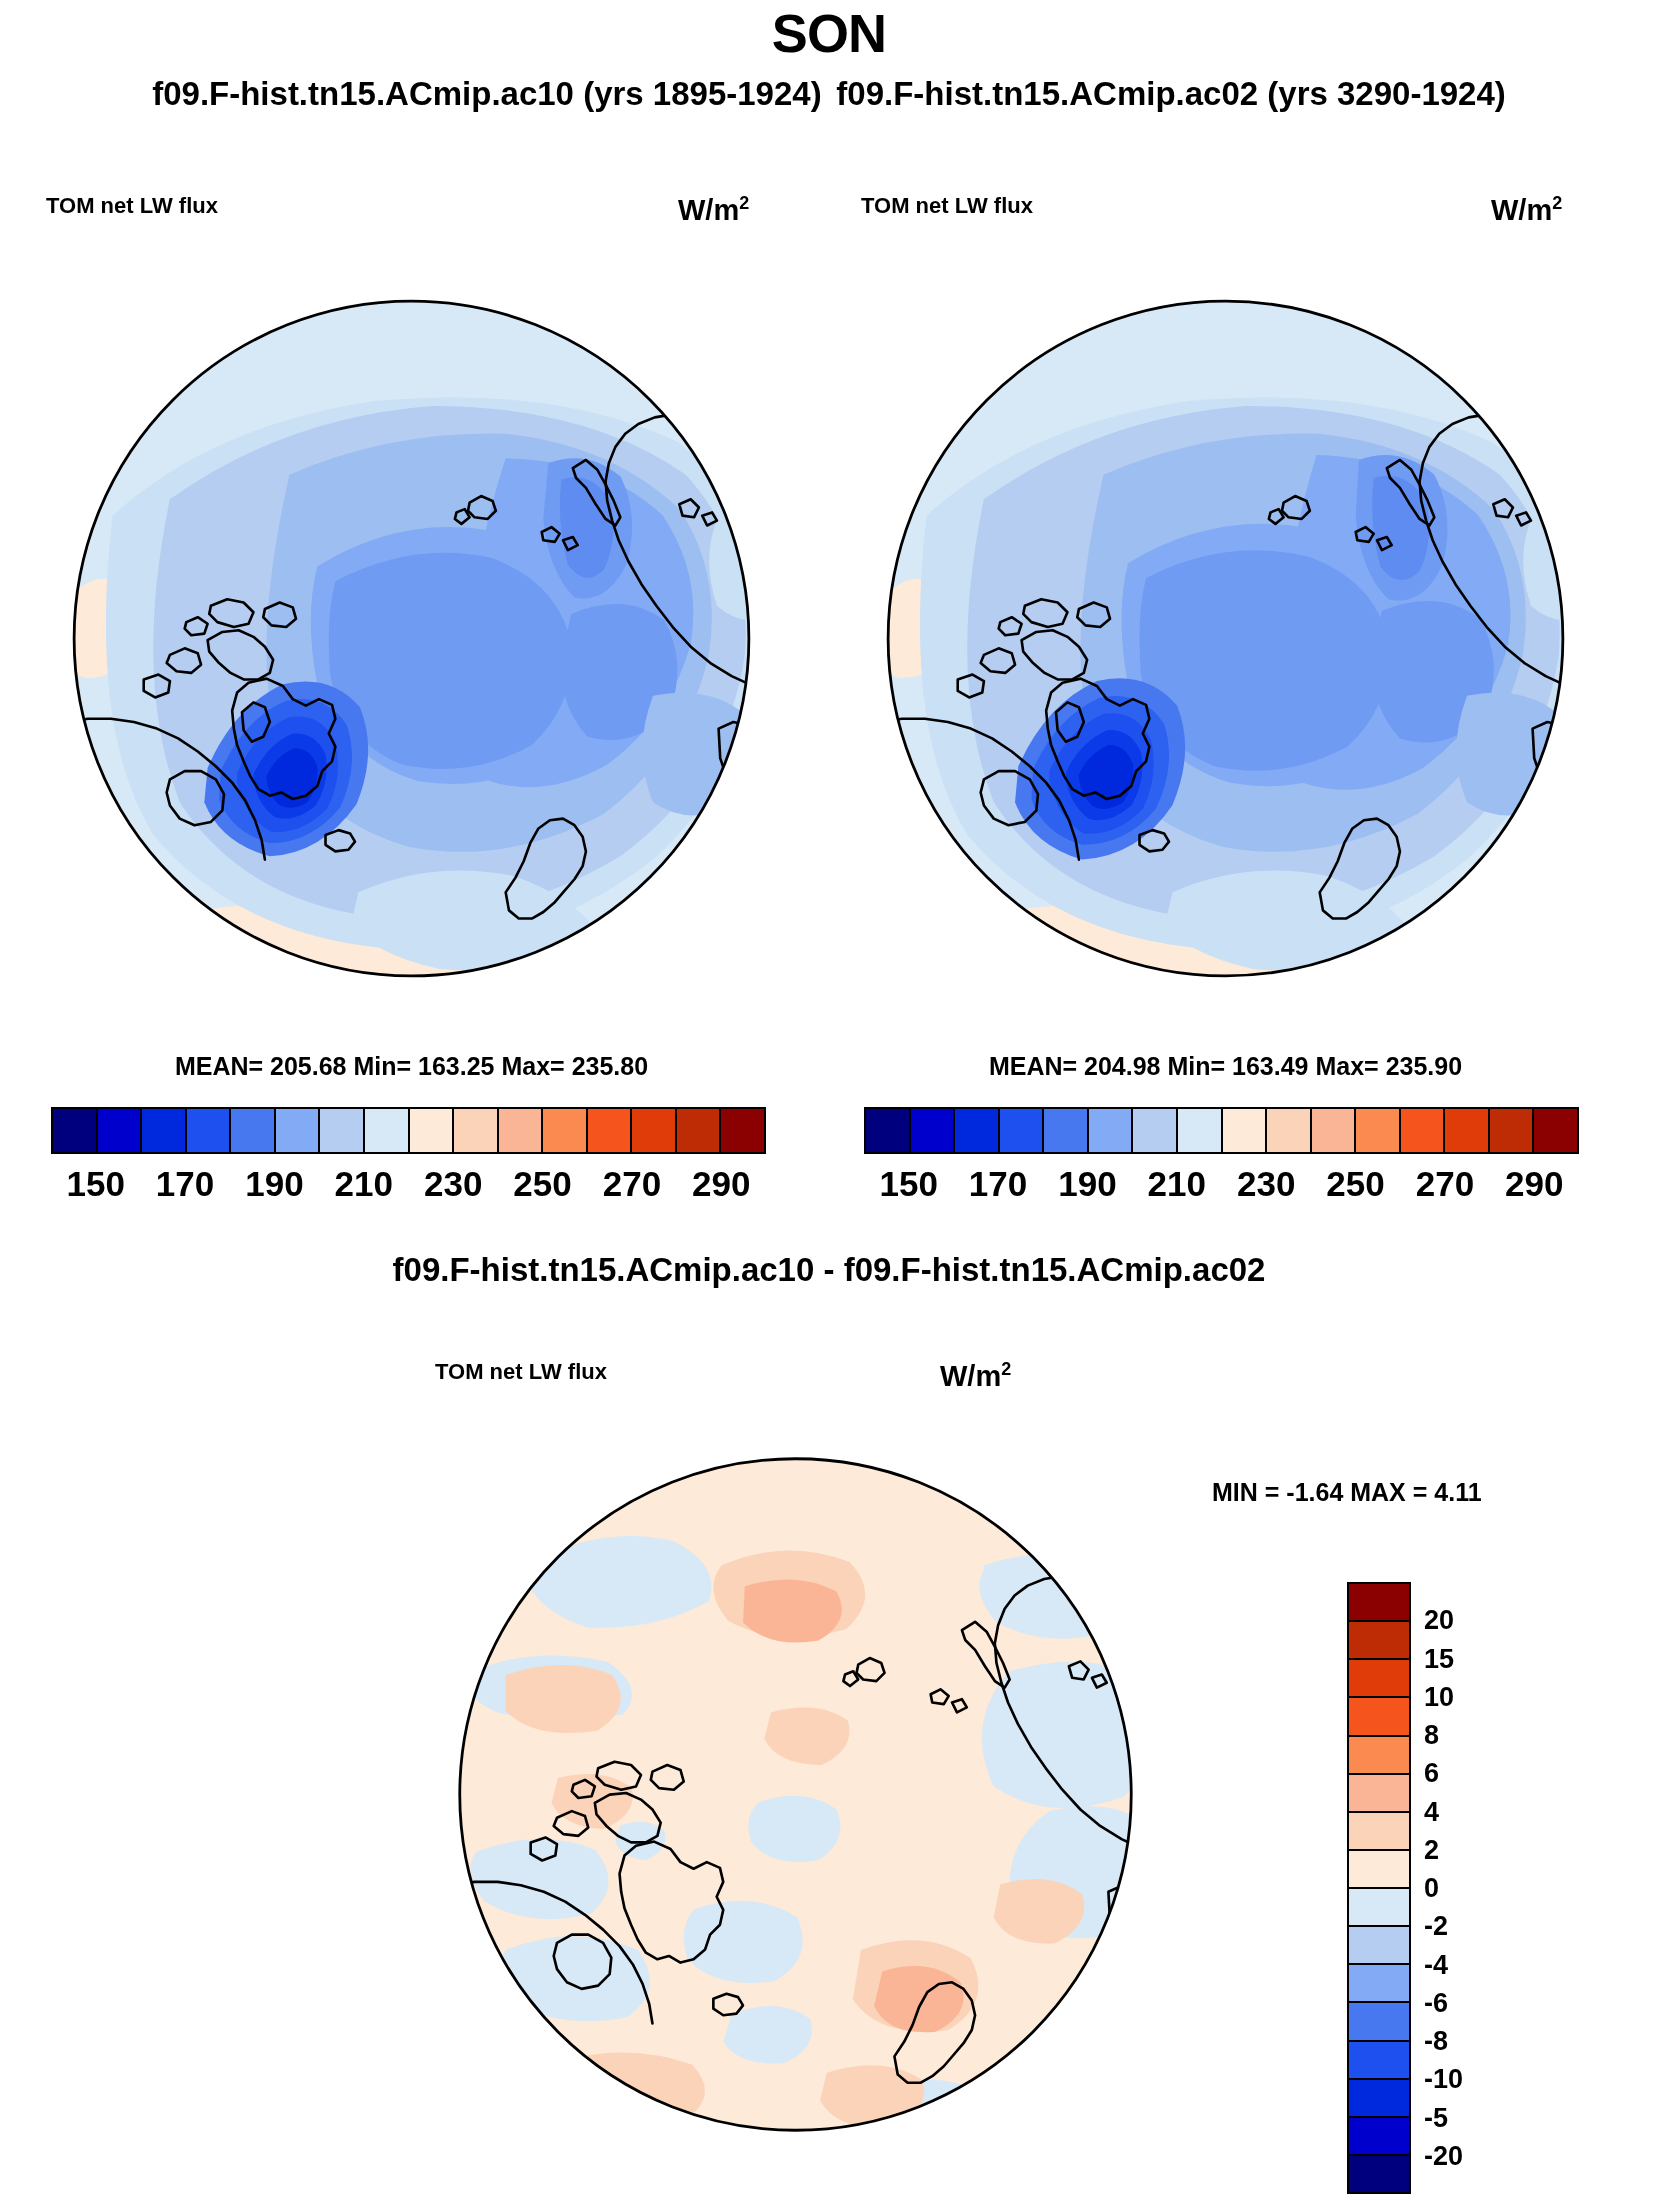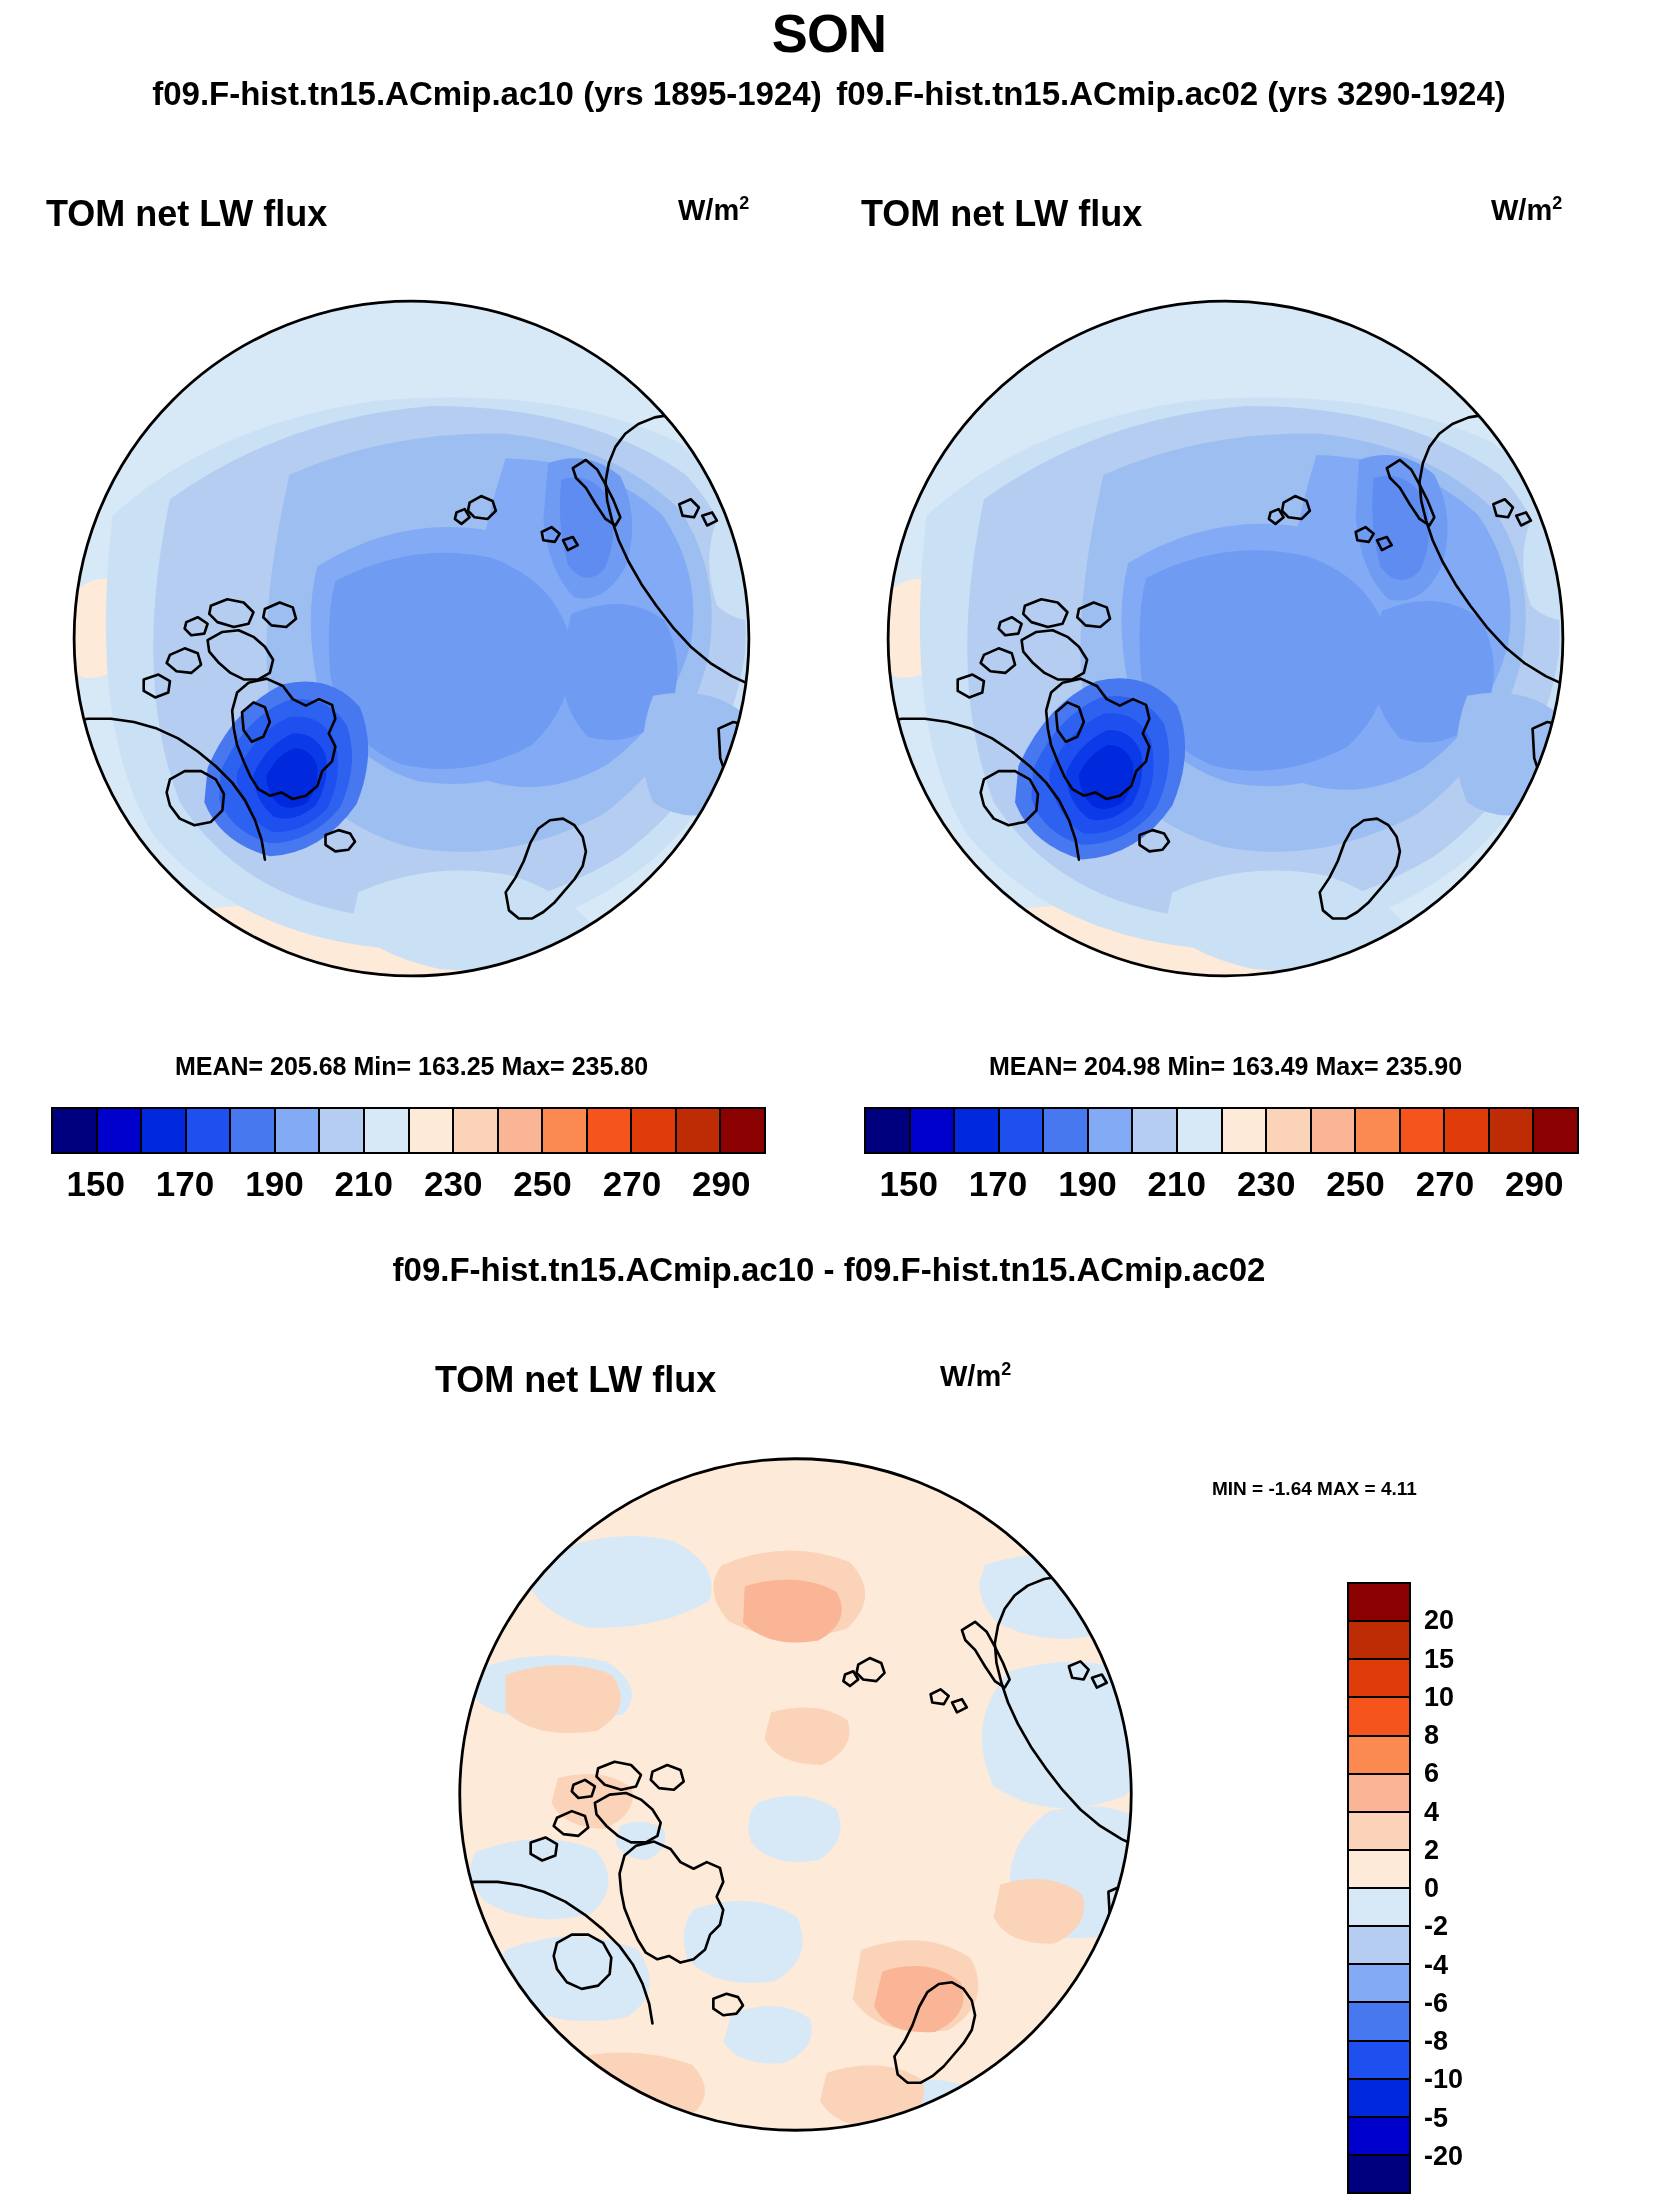--- a/index.html
+++ b/index.html
@@ -27,21 +27,21 @@
   #subtitle-row {
     left: 0; top: 75px; width: 1658px;
     text-align: center;
     font-size: 33px;
     font-weight: bold;
     white-space: nowrap;
   }
   #subtitle-row .sep { display: inline-block; width: 14.7px; }
 
   .panel-hdr {
-    font-size: 36px;
+    font-size: 22px;
     font-weight: bold;
     white-space: nowrap;
     text-align: right;
   }
   .units {
     font-size: 29px;
     font-weight: bold;
     white-space: nowrap;
   }
   .units sup { font-size: 18px; vertical-align: super; }
@@ -87,21 +87,21 @@
     white-space: nowrap;
   }
 
   .diff-title {
     left: 0; width: 1658px;
     text-align: center;
     font-size: 33px;
     font-weight: bold;
   }
   .minmax {
-    font-size: 19px;
+    font-size: 25px;
     font-weight: bold;
     white-space: nowrap;
   }
   svg { display: block; }
 </style>
 </head>
 <body>
 
 <div id="page">
 

